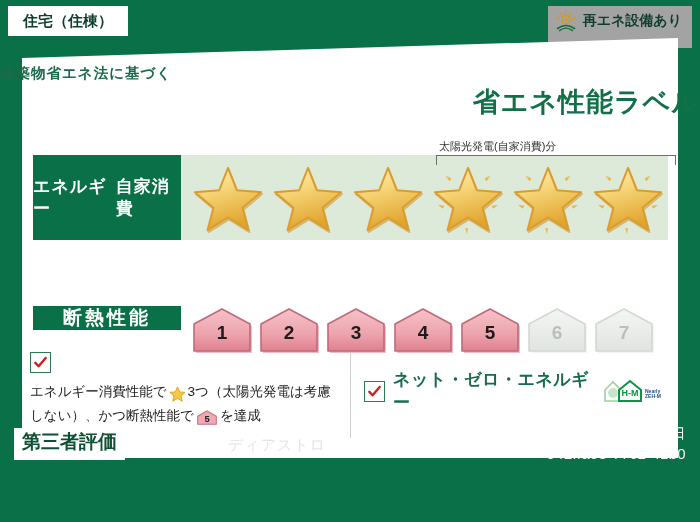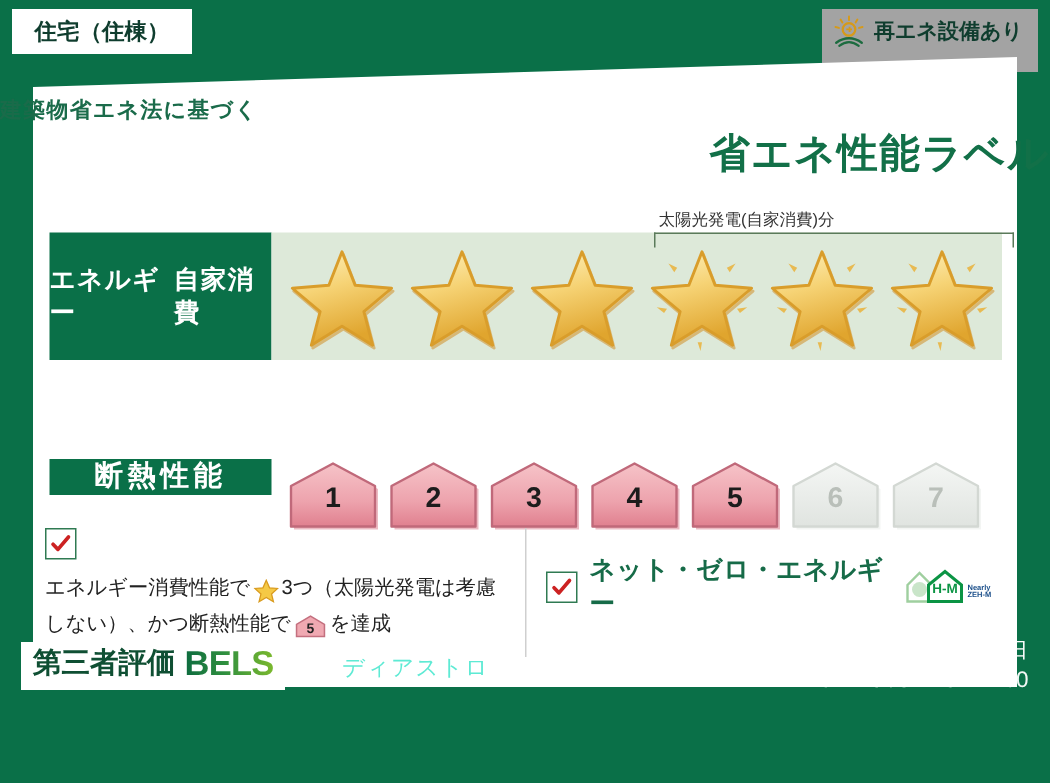--- a/index.html
+++ b/index.html
@@ -106,21 +106,21 @@
 
   
   .foot-left{
     position:absolute;left:14px;bottom:12px;height:30px;background:#ffffff;
     display:flex;align-items:flex-start;padding:1px 8px;gap:6px;
   }
   .foot-left .third{font-size:19px;font-weight:bold;color:#0f4f33;letter-spacing:0px;}
   .bels{font-size:23px;font-weight:bold;letter-spacing:-0.5px;
         background:linear-gradient(90deg,#0d6b3f 0%,#2f8f3f 45%,#7ab82e 100%);
         -webkit-background-clip:text;background-clip:text;color:transparent;}
-  .brand{position:absolute;left:228px;bottom:17px;font-size:15px;color:#5eead4;letter-spacing:1px;}
+  .brand{position:absolute;left:228px;bottom:17px;font-size:15px;color:#e5e5e5;letter-spacing:1px;}
 
   .foot-right{position:absolute;right:14px;bottom:10px;text-align:right;color:#ffffff;}
   .foot-right .date{font-size:14px;letter-spacing:0.5px;}
   .foot-right .uid{font-size:15px;letter-spacing:0.3px;margin-top:2px;opacity:.95;
                    font-family:"Liberation Sans","DejaVu Sans",sans-serif;}
 </style>
 </head>
 <body>
 
 <div id="root">
@@ -443,21 +443,20 @@
           <text x="28" y="17.5" font-size="9" font-weight="bold" fill="#0b9444" text-anchor="middle" font-family="Liberation Sans, sans-serif">H-M</text>
           <text x="43" y="15" font-size="5" font-weight="bold" fill="#1b4f8a" font-family="Liberation Sans, sans-serif">Nearly</text>
           <text x="43" y="20" font-size="5" font-weight="bold" fill="#1b4f8a" font-family="Liberation Sans, sans-serif">ZEH-M</text>
         </svg>
       </span>
     </div>
   </div>
 
   <div class="foot-left">
     <span class="third">第三者評価</span>
-    <span class="bels">BELS</span>
   </div>
   <div class="brand">ディアストロ</div>
 
   <div class="foot-right">
     <div class="date">評価日 2025年7月11日</div>
     <div class="uid">542ffa08-77c2-41b0</div>
   </div>
 
 </div>
 

